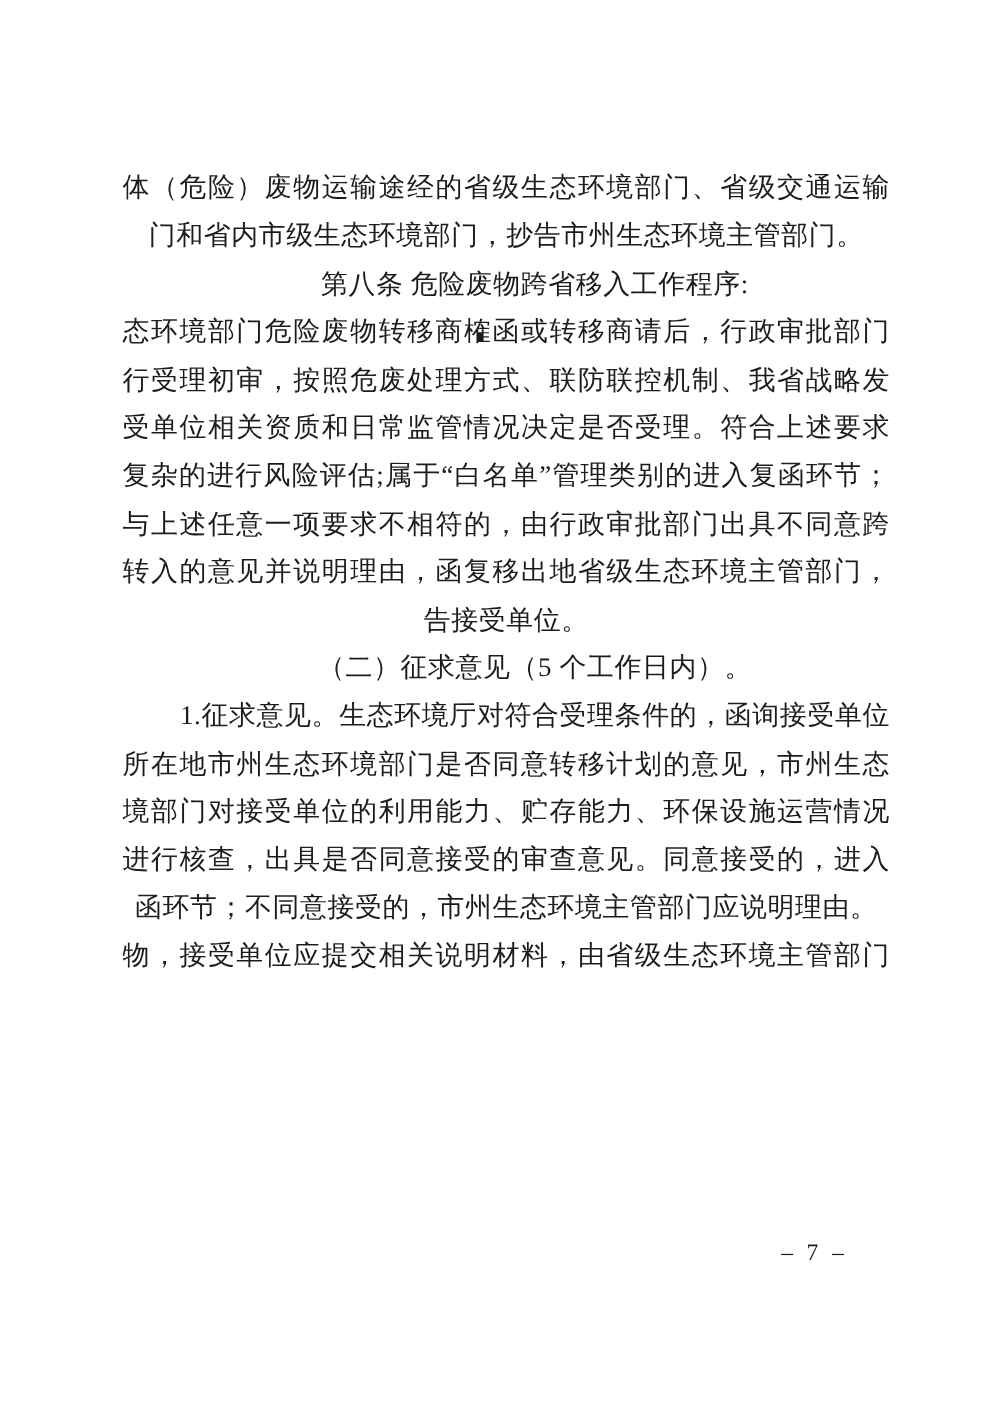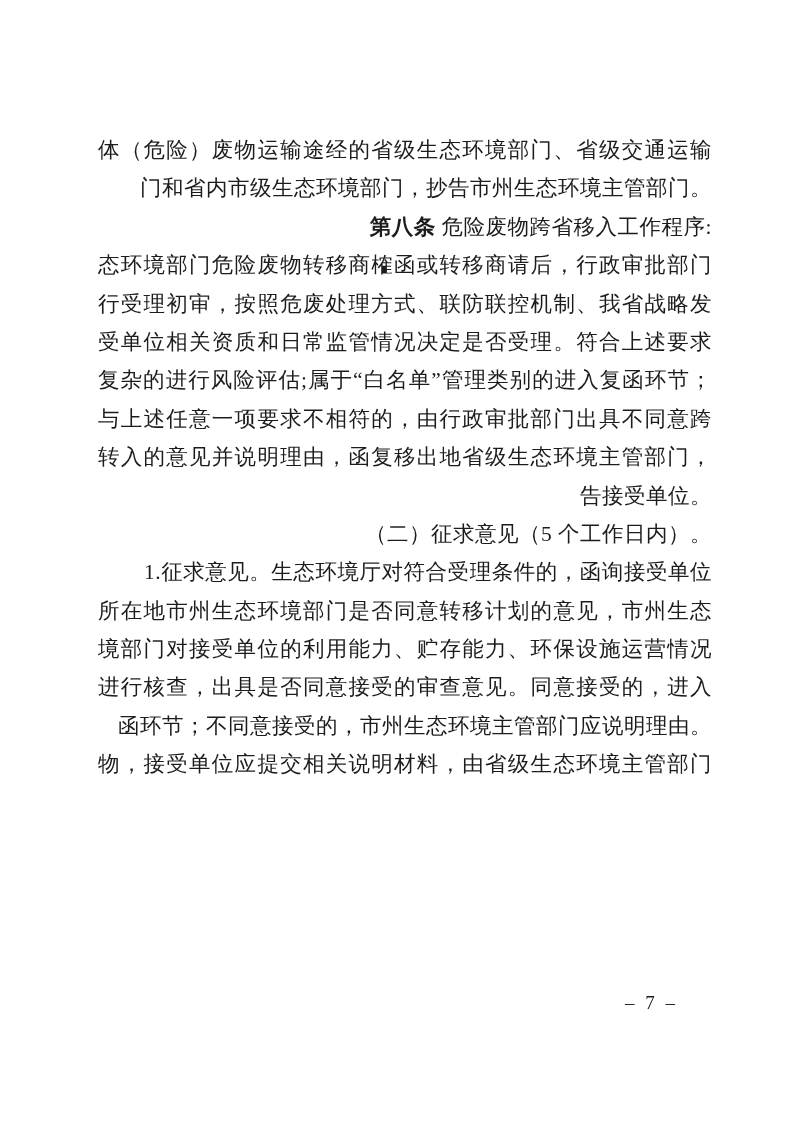--- a/index.html
+++ b/index.html
@@ -20,34 +20,34 @@
     position: absolute;
     left: 98px;
     top: 131px;
     width: 614px;
   }
   .line {
     font-size: 21.5px;
     line-height: 38.4px;
     height: 38.4px;
     white-space: nowrap;
-    text-align: right;
+    text-align: center;
     letter-spacing: 0.5px;
   }
   .line.fill {
     white-space: normal;
     text-align: justify;
     text-align-last: justify;
     overflow: hidden;
   }
   .line.indent {
     text-indent: 46px;
   }
   .bold {
-    font-weight: bold;
+    font-weight: normal;
   }
   .page-number {
     position: absolute;
     top: 992px;
     right: 116px;
     font-size: 19px;
     letter-spacing: 3px;
     color: #1c1c1c;
   }
 </style>

